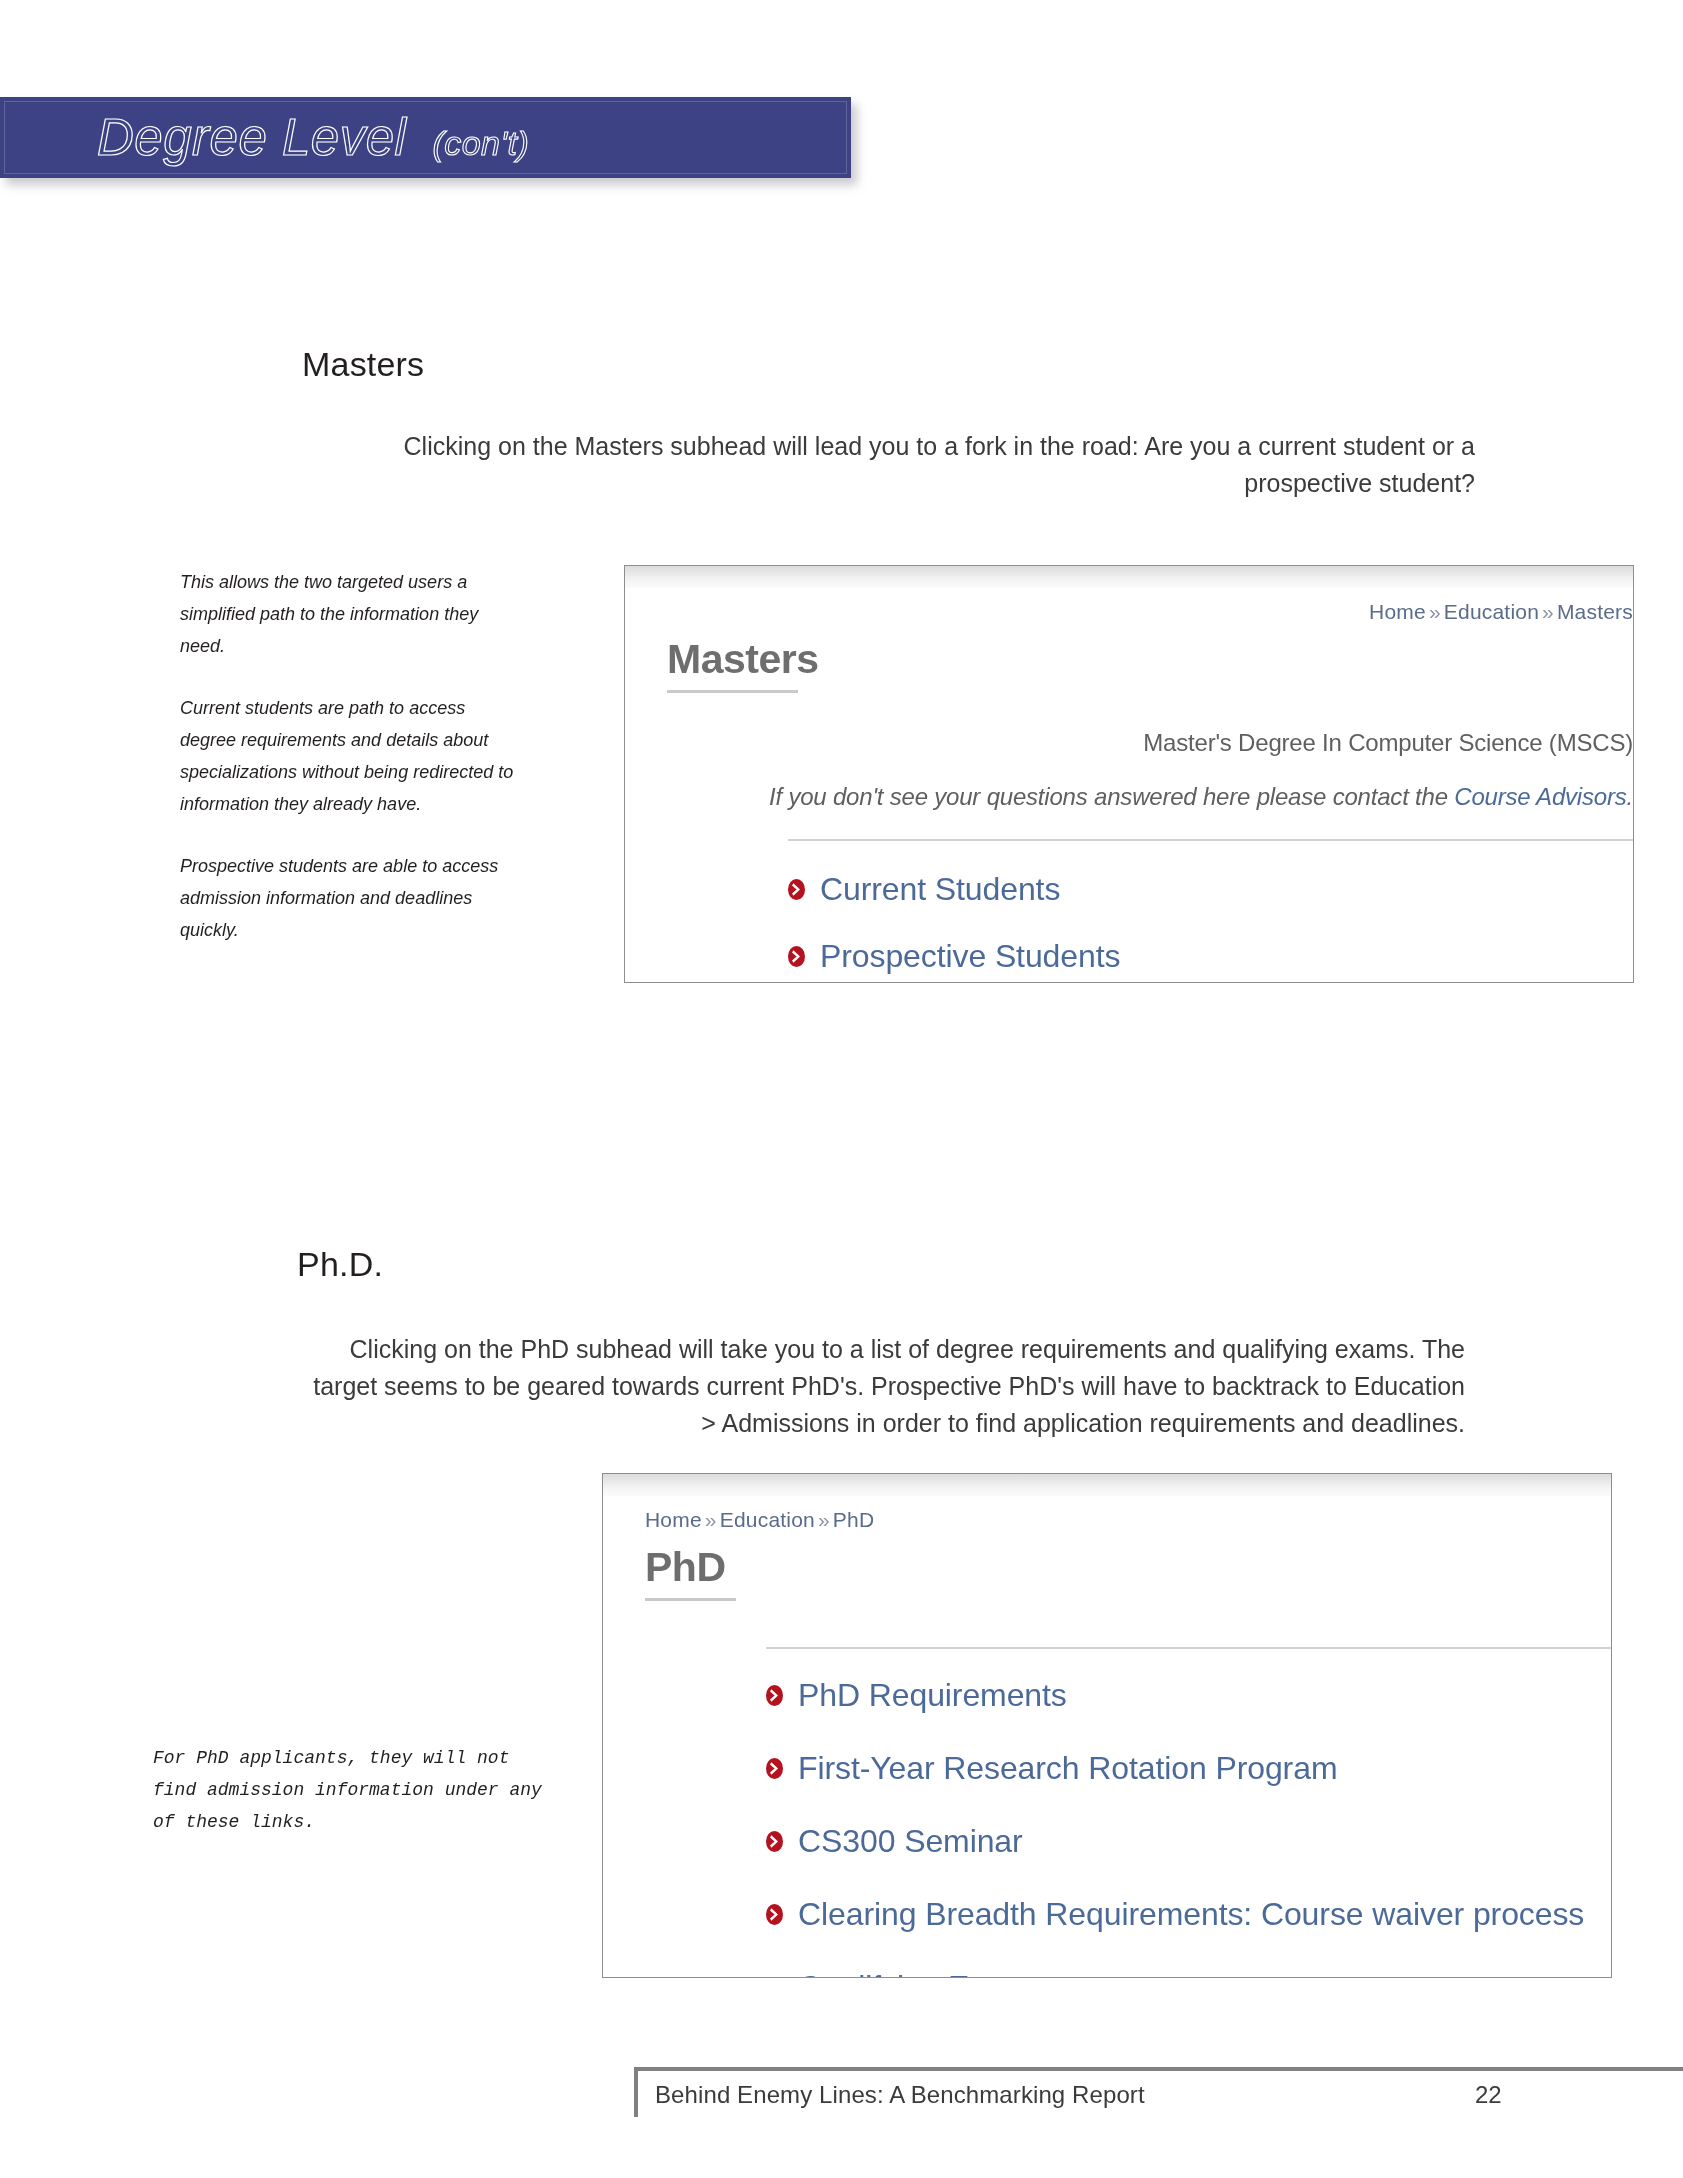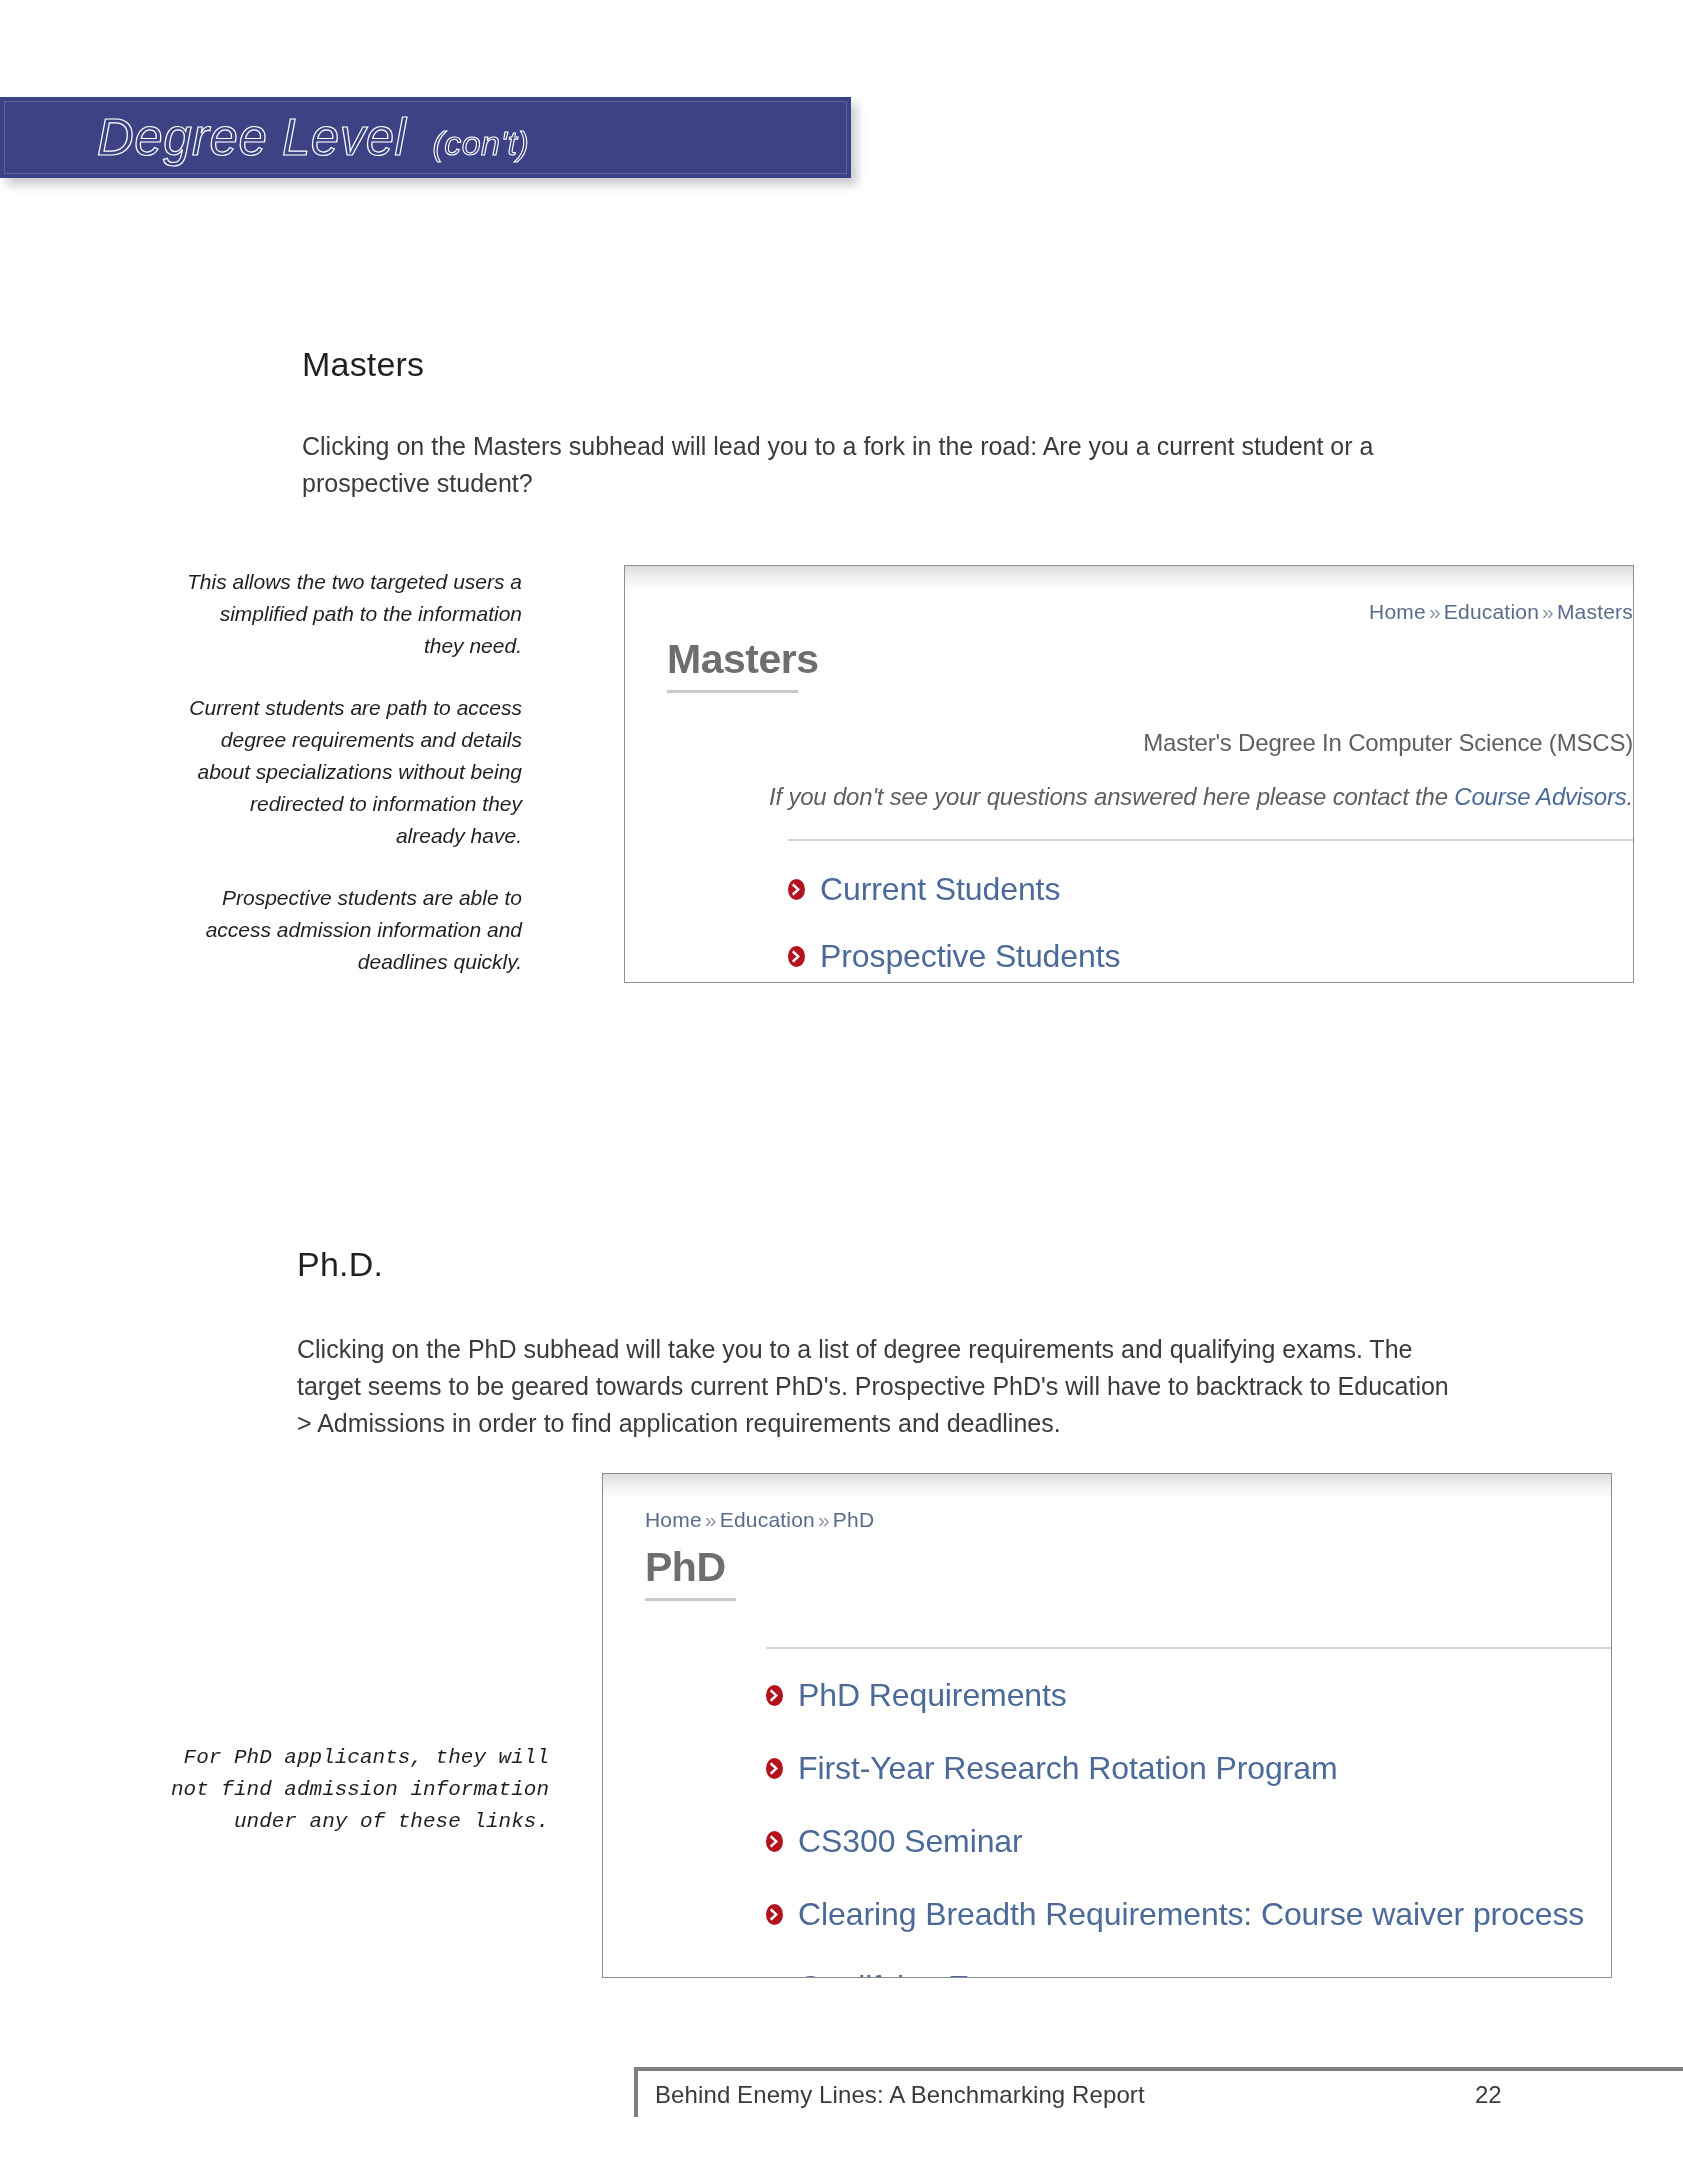--- a/index.html
+++ b/index.html
@@ -76,31 +76,31 @@
     font-weight: 400;
     color: #231f20;
     letter-spacing: 0.2px;
   }
   .body-para {
     position: absolute;
     font-size: 25px;
     line-height: 37px;
     color: #3b3b3b;
     font-weight: 300;
+    text-align: right;
   }
 
   
   .margin-note {
     position: absolute;
-    font-size: 21px;
+    font-size: 18px;
     line-height: 32px;
     font-style: italic;
     color: #231f20;
     font-weight: 400;
-    text-align: right;
   }
   .margin-note p { margin: 0 0 30px 0; }
   .margin-note p:last-child { margin-bottom: 0; }
 
   
   .shot {
     position: absolute;
     background: #ffffff;
     border: 1px solid #8e8e8e;
     box-sizing: border-box;

